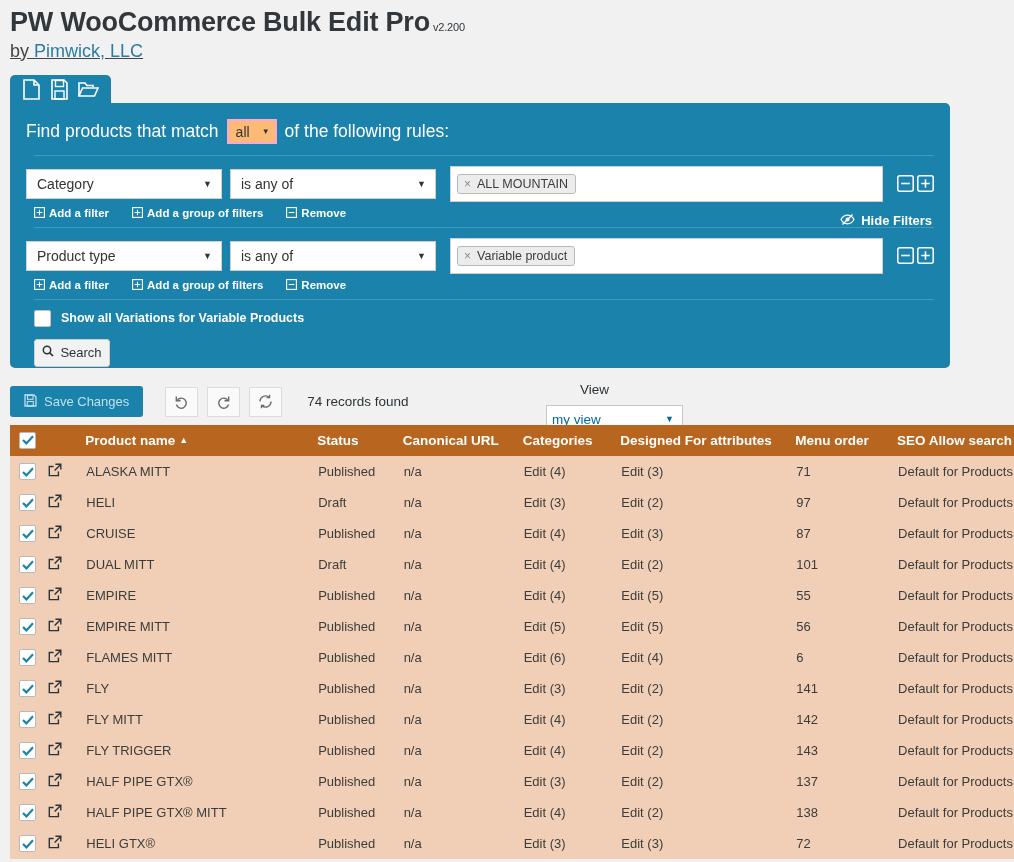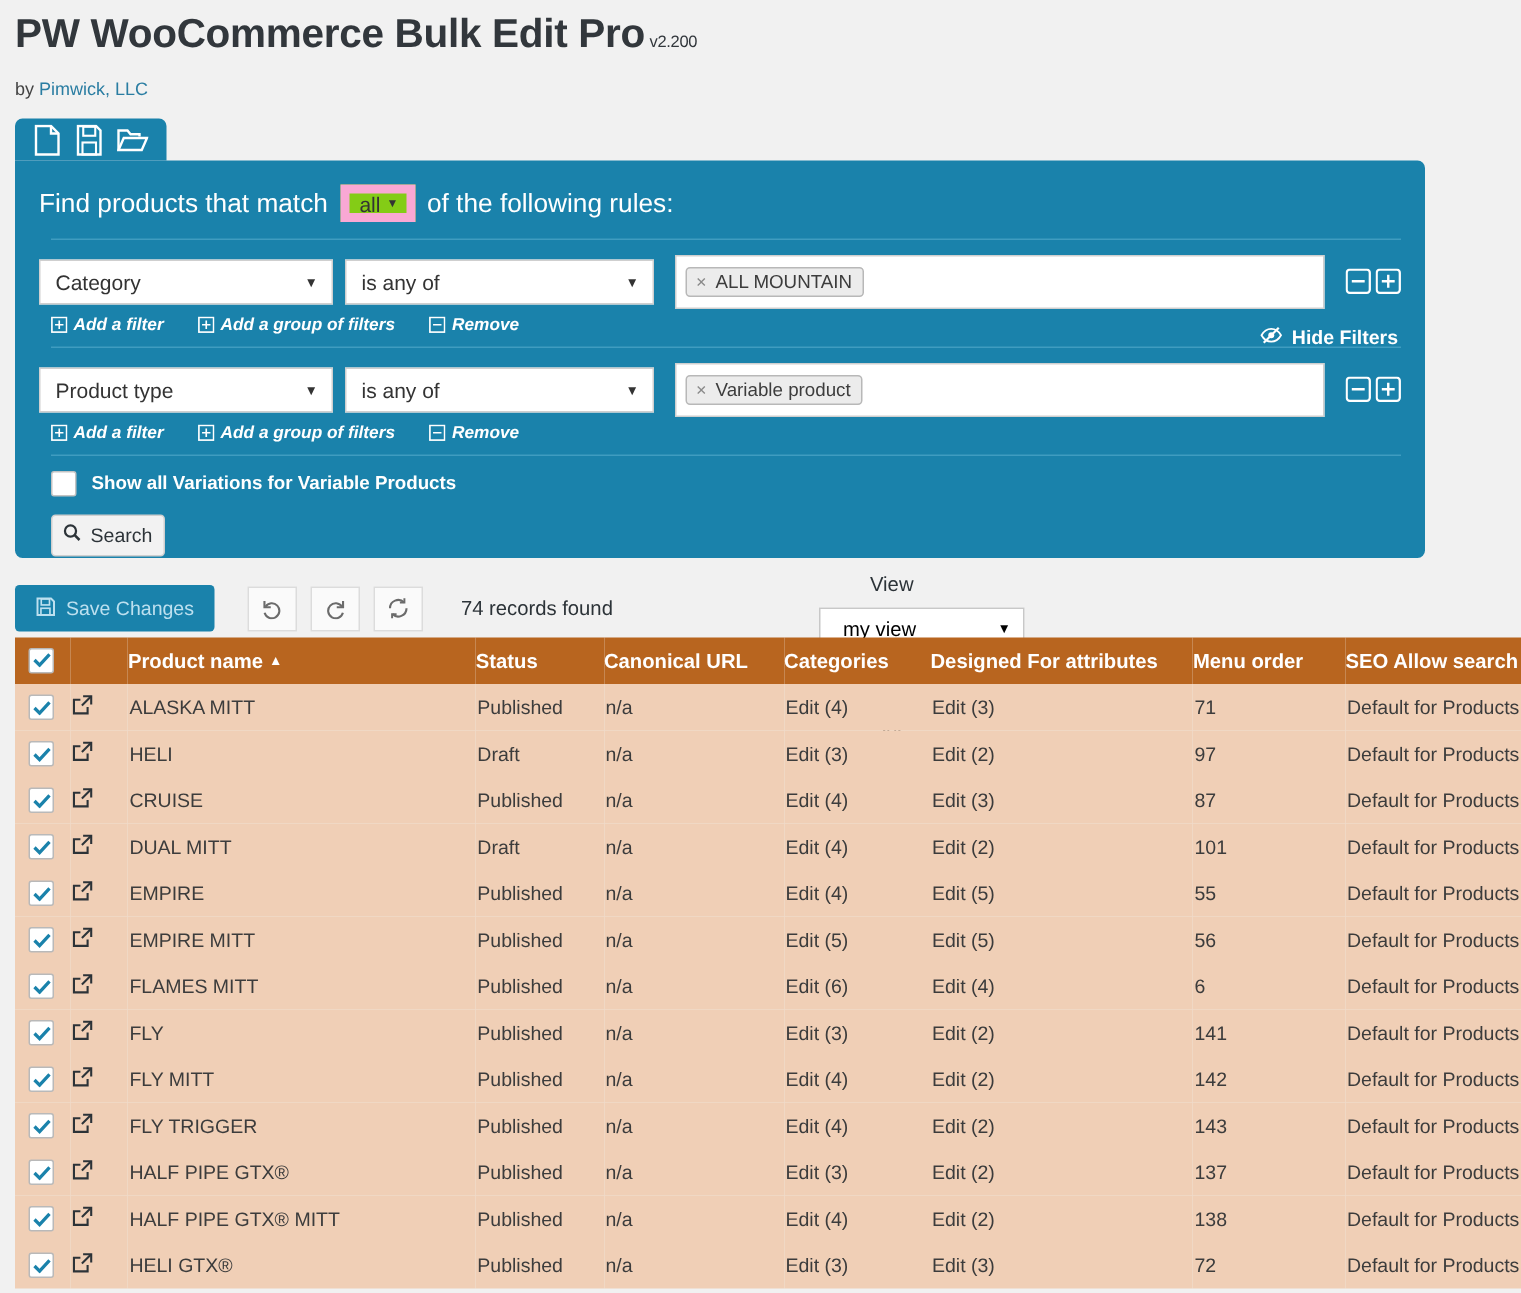--- a/index.html
+++ b/index.html
@@ -15,21 +15,21 @@
   
   .app-header { padding: 8px 0 0 10px; }
   .app-title {
     font-size: 27px; font-weight: bold; color: #32373c;
     letter-spacing: -0.2px; display: inline-block; line-height: 1.1;
   }
   .app-version {
     font-size: 11px; color: #32373c; font-weight: normal;
     vertical-align: baseline; margin-left: 3px;
   }
-  .app-byline { font-size: 12px; color: #444; margin-top: 14px; }
+  .app-byline { font-size: 18px; color: #444; margin-top: 3px; text-decoration: underline; }
   .app-byline a { color: #2a7da2; text-decoration: none; }
 
   
   .tabbar {
     margin-top: 13px; margin-left: 10px; position: relative; height: 28px;
   }
   .tab {
     display: inline-flex; align-items: center; gap: 9px;
     background: #1a82ab; border-radius: 5px 5px 0 0;
     padding: 4px 12px 3px 12px; height: 28px;
@@ -50,21 +50,21 @@
     position: relative;
     height: 265px;
   }
   .filter-heading {
     display: flex; align-items: center;
     color: #fff; font-size: 17.5px; height: 30px;
   }
   .filter-heading .txt { white-space: pre; }
   .match-select {
     display: inline-flex; align-items: center; justify-content: space-between;
-    background: #84cc16; border: 6px solid #f9a8d4;
+    background: #fdba74; border: 2px solid #f9a8d4;
     width: 50px; height: 25px; margin: 16px 8px;
     font-size: 14px; color: #333; padding: 0 5px 0 7px;
   }
   .match-select .caret { font-size: 8px; color: #333; }
   .hide-filters {
     position: absolute; right: 18px; top: 110px;
     color: #fff; font-size: 13px; font-weight: bold;
     display: inline-flex; align-items: center; gap: 6px; cursor: pointer;
   }
   .hr { border-top: 1px solid #3f9cc0; margin: 8px 0 10px 8px; }
@@ -85,21 +85,21 @@
   }
   .chip {
     display: inline-flex; align-items: center; gap: 6px;
     background: #ececec; border: 1px solid #b8b8b8; border-radius: 3px;
     height: 20px; padding: 0 7px 0 6px; font-size: 12.5px; color: #3c3c3c;
   }
   .chip .x { color: #8a8a8a; font-size: 12px; }
   .rowbtns { display: flex; gap: 3px; margin-left: 6px; }
   .rowbtns svg { display: block; cursor: pointer; }
 
-  .rowlinks { display: flex; gap: 23px; margin: 5px 0 0 8px; font-style: italic; }
+  .rowlinks { display: flex; gap: 23px; margin: 5px 0 0 8px; }
   .rowlink {
     color: #fff; font-size: 11.5px; font-weight: bold;
     display: inline-flex; align-items: center; gap: 4px; cursor: pointer;
   }
 
   .variations {
     display: flex; align-items: center; gap: 10px; margin: 10px 0 0 8px;
   }
   .cbx-white {
     width: 17px; height: 17px; background: #fff;
@@ -132,21 +132,21 @@
   .records { margin-left: 16px; font-size: 13.5px; color: #2c3338; }
 
   .view-area {
     position: absolute; right: 277px; top: 382px;
     display: flex; align-items: center; gap: 8px; flex-direction: column;
   }
   .view-label { font-size: 13.5px; color: #2c3338; }
   .view-select {
     width: 137px; height: 28px; background: #fff; border: 1px solid #c8c8c8;
     display: flex; align-items: center; justify-content: space-between;
-    padding: 0 8px 0 15px; font-size: 13.5px; color: #000000; margin-left: 40px;
+    padding: 0 8px 0 5px; font-size: 13.5px; color: #0369a1; margin-left: 40px;
   }
   .view-select .caret { font-size: 9px; }
   .view-icon { cursor: pointer; color: #3c3c3c; display: block; }
 
   
   .table-wrap { position: absolute; left: 10px; top: 425px; right: 0; }
   table { border-collapse: collapse; width: 1060px; table-layout: fixed; }
   thead th {
     background: #b8651f; color: #fff; font-size: 13.5px; font-weight: bold;
     text-align: left; height: 31px; padding: 0 0 1px 0; vertical-align: middle;

